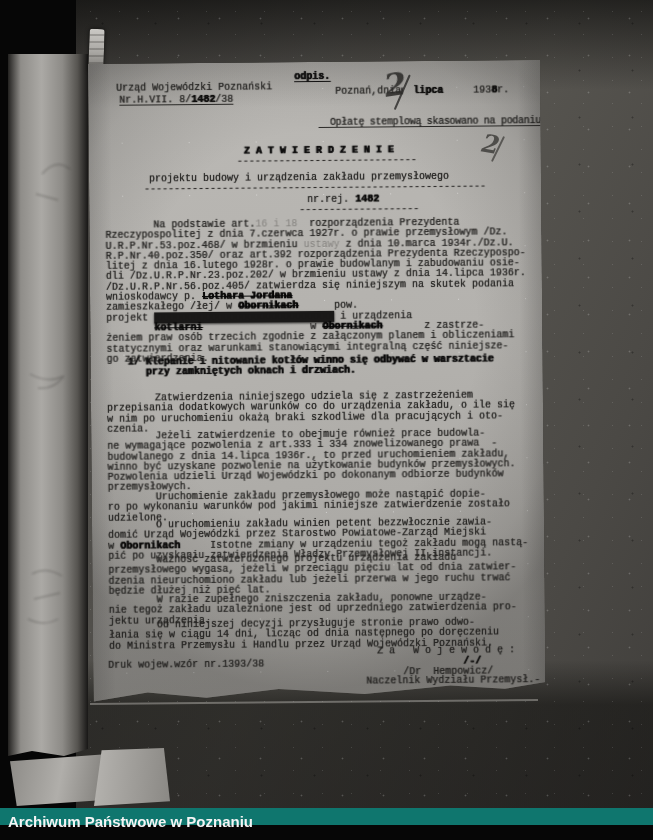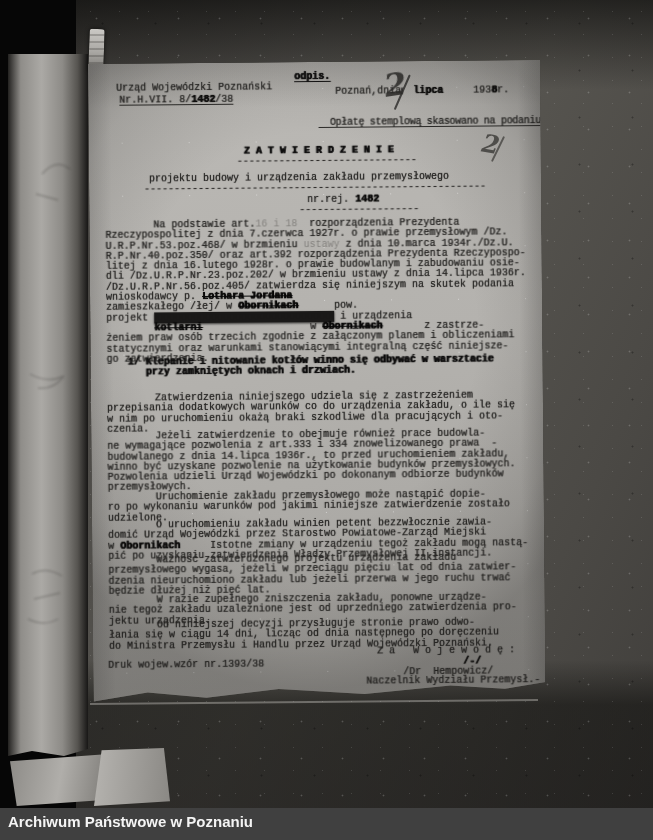--- a/index.html
+++ b/index.html
@@ -59,21 +59,21 @@
   
   .hand{position:absolute;font:italic 700 32px "DejaVu Serif",serif;color:#2c2b29;opacity:.85;
         transform:rotate(-8deg);filter:blur(.2px);white-space:pre;}
   .hand-slash{position:absolute;width:2px;height:38px;background:rgba(44,43,41,.8);
         transform:rotate(24deg);border-radius:1px;}
   .pencil{position:absolute;font:italic 700 25px "DejaVu Serif",serif;color:#393835;opacity:.8;
         transform:rotate(10deg);white-space:pre;}
   .pencil-slash{position:absolute;width:2px;height:28px;background:rgba(57,56,53,.7);
         transform:rotate(26deg);border-radius:1px;}
   
-  .footer{position:absolute;left:0;top:808px;width:653px;height:32px;background:#404040;}
+  .footer{position:absolute;left:0;top:808px;width:653px;height:17px;background:#0f766e;}
   .footer-label{position:absolute;left:8px;top:4px;
     font:bold 15px/20px "Liberation Sans","DejaVu Sans",sans-serif;color:#f4f4f4;}
 </style>
 </head>
 <body>
 
 <div class="stage">
 
   <div class="backdrop">
     

